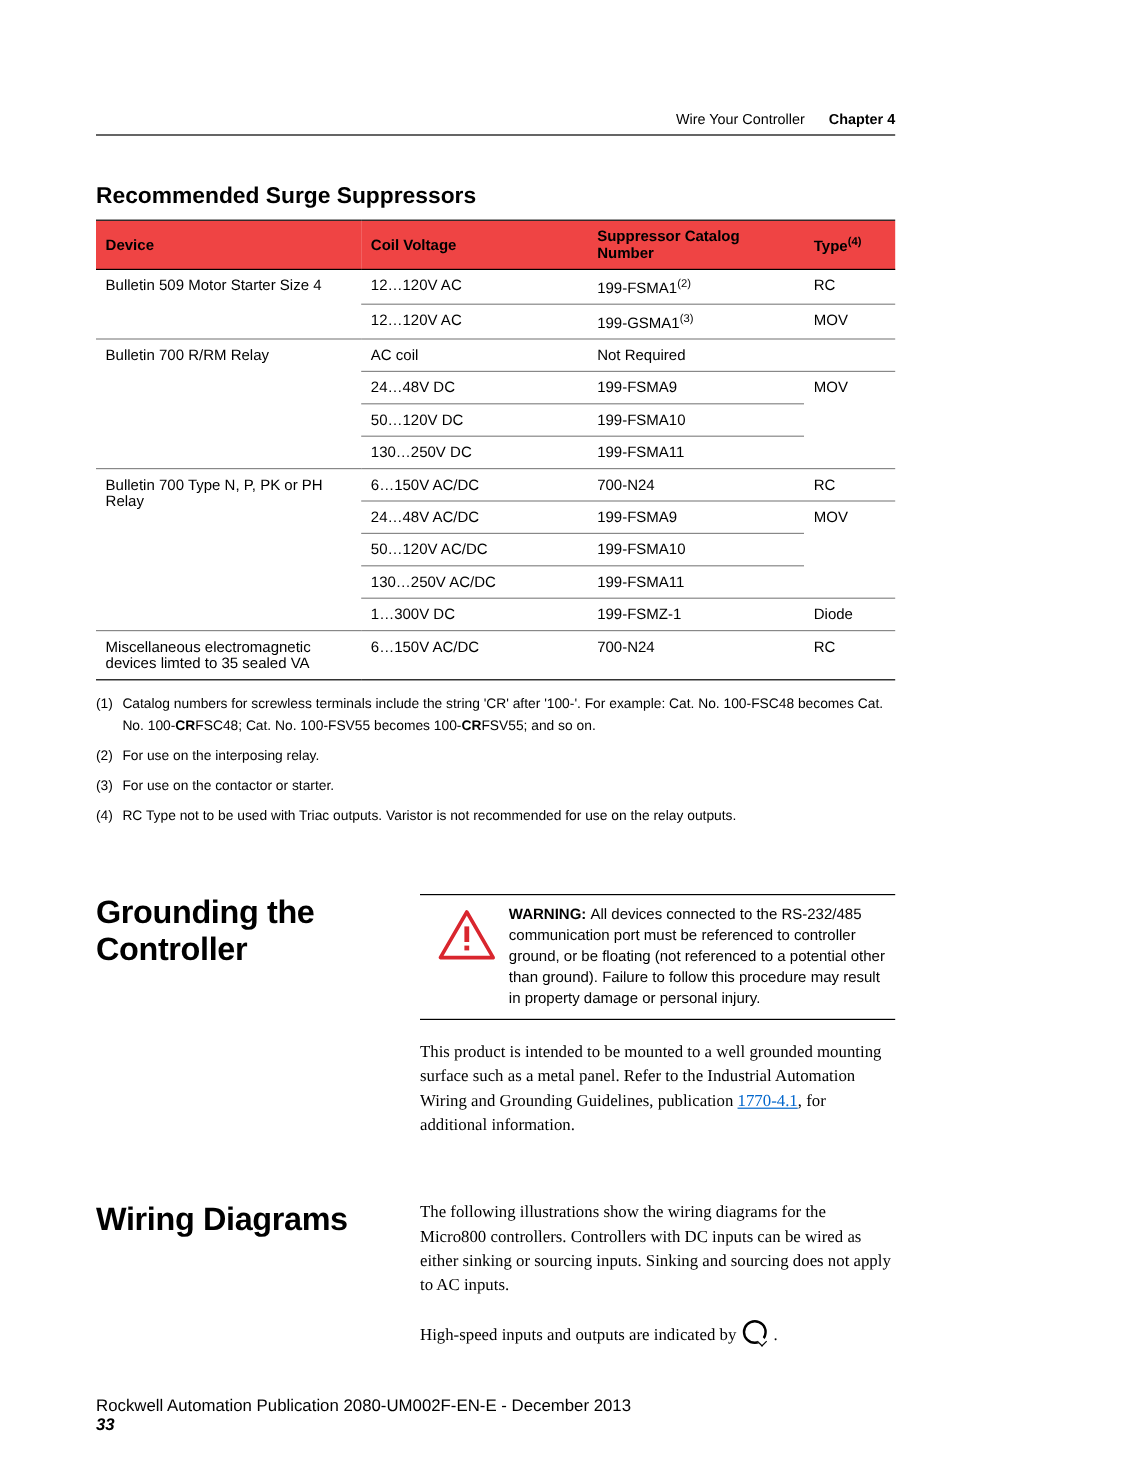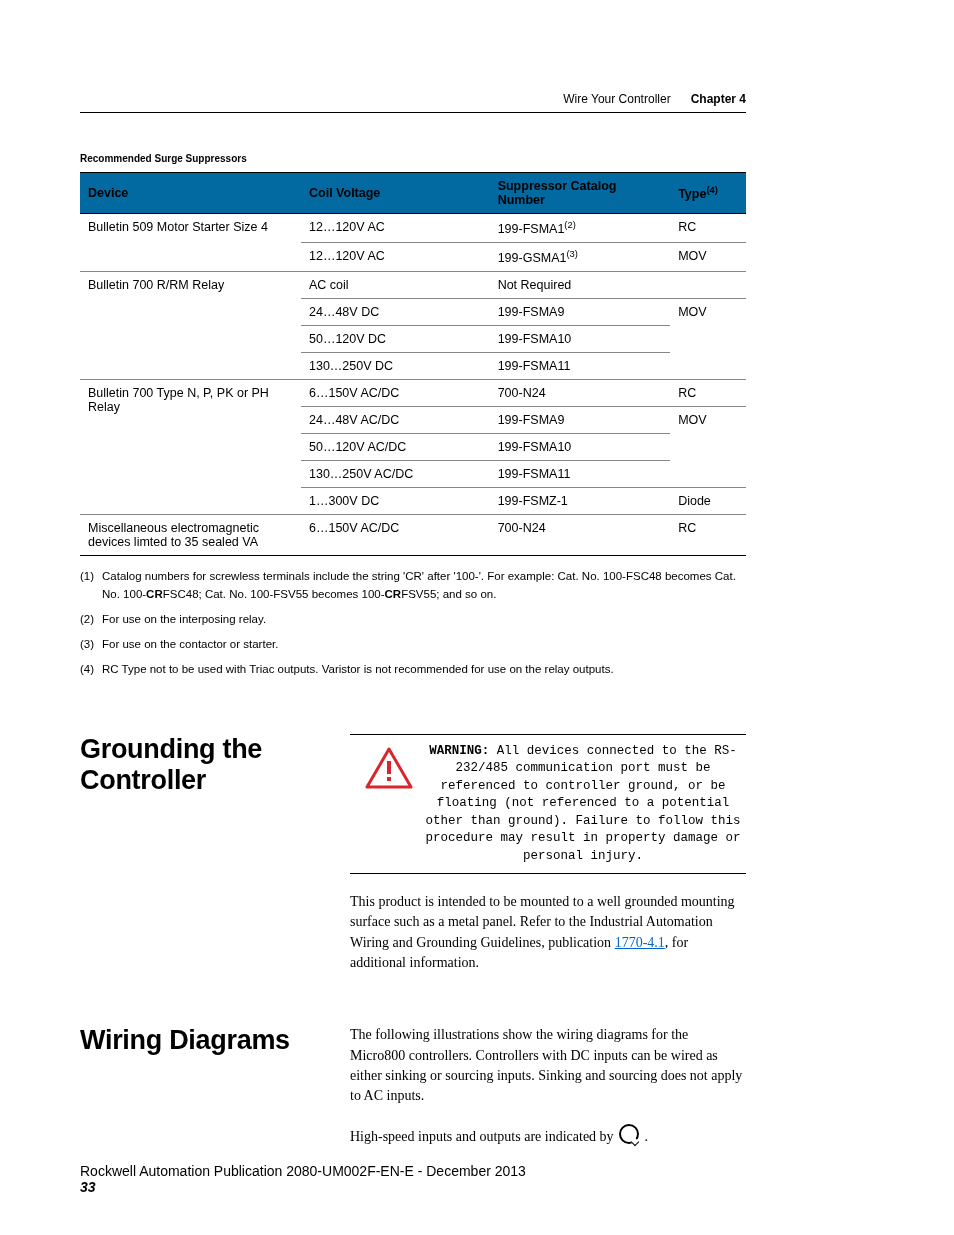--- a/index.html
+++ b/index.html
@@ -22,35 +22,35 @@
     align-items: baseline;
     border-bottom: 1.5px solid #000;
     padding-bottom: 6px;
     margin-bottom: 40px;
     font-size: 12px;
   }
   .header-row .sec-title { margin-right: 20px; }
   .header-row .chapter { font-weight: bold; margin-top: 32px; }
   .table-title {
     font-weight: bold;
-    font-size: 10px;
+    font-size: 19px;
     margin-bottom: 8px;
   }
   table.suppr {
     border-collapse: collapse;
     width: 100%;
     font-size: 12.5px;
   }
   table.suppr th {
     text-align: left;
     font-weight: bold;
     border-top: 1.5px solid #000;
     border-bottom: 1.5px solid #000;
     padding: 6px 8px;
-    background: #0369a1;
+    background: #ef4444;
   }
   table.suppr td {
     border-top: 1px solid #888;
     padding: 6px 8px;
     vertical-align: top;
   }
   table.suppr tr.last td { border-bottom: 1.5px solid #000; }
   .col-device   { width: 245px; }
   .col-voltage  { width: 215px; }
   .col-catalog  { width: 200px; }
@@ -93,24 +93,23 @@
   }
   .warning-icon {
     width: 70px;
     flex-shrink: 0;
     display: flex;
     align-items: flex-start;
     justify-content: center;
     padding-top: 4px;
   }
   .warning-text {
-    font-family: Liberation Mono, monospace;
+    font-family: Liberation Sans, sans-serif;
     font-size: 12.5px;
     line-height: 1.4;
-    text-align: center;
   }
   .warning-text .wlab { font-weight: bold; }
   .link { color: #0066cc; text-decoration: underline; }
   .footer {
     position: absolute;
     bottom: 40px;
     left: 80px;
     right: 70px;
     display: flex;
     justify-content: flex-end;

